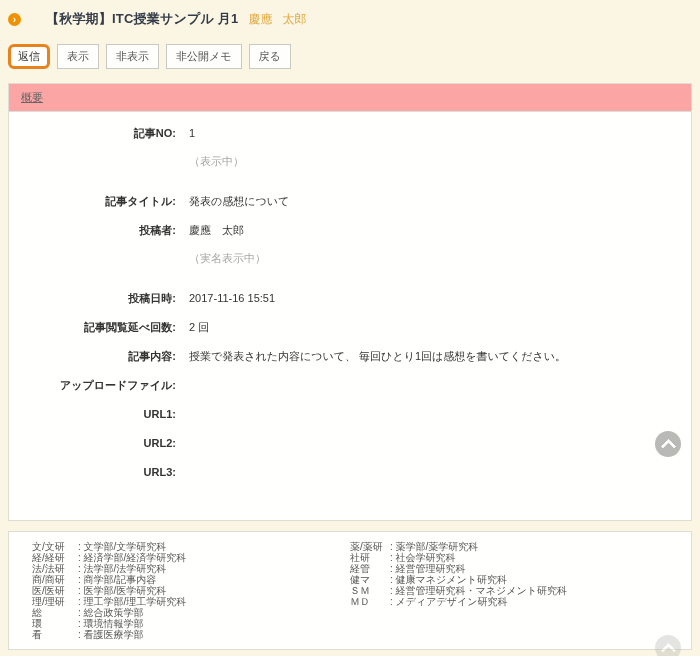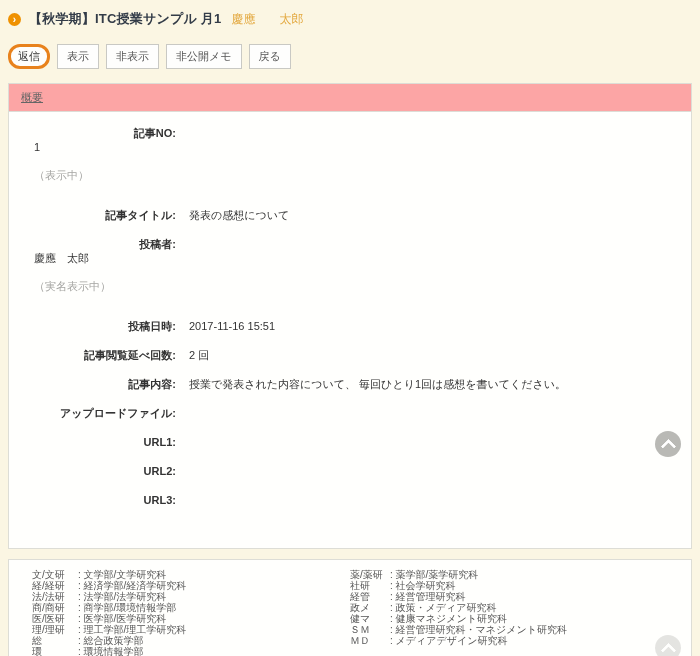--- a/index.html
+++ b/index.html
@@ -11,42 +11,42 @@
   }
   .page{position:relative;width:700px;height:656px;}
 
   
   .header{display:flex;align-items:center;padding:10px 8px 0 8px;}
   .bullet{
     width:13px;height:13px;border-radius:50%;background:#ef9100;
     color:#fff;font-size:10px;line-height:13px;text-align:center;
     font-weight:bold;flex-shrink:0;
   }
-  .title{font-size:13px;font-weight:bold;color:#333c48;margin-left:8px;letter-spacing:.2px;}
-  .header-links{display:flex;gap:24px;margin-left:10px;}
+  .title{font-size:13px;font-weight:bold;color:#333c48;margin-left:25px;letter-spacing:.2px;}
+  .header-links{display:flex;gap:10px;margin-left:10px;}
   .header-link{font-size:12px;color:#e3a83e;text-decoration:none;cursor:pointer;}
 
   
   .toolbar{display:flex;gap:7px;align-items:center;padding:0 8px;margin-top:16px;}
   .btn{
     background:#fefefd;border:1px solid #c9c9c4;border-radius:0;
     font-size:11px;color:#555;padding:6px 9px;cursor:pointer;
     font-family:inherit;line-height:1;
   }
-  .btn.primary{border:3px solid #e8821d;border-radius:12px;padding:4px 7px;color:#333;}
+  .btn.primary{border:3px solid #e8821d;border-radius:6px;padding:4px 7px;color:#333;}
 
   
   .panel{margin:14px 8px 0;background:#fffffd;border:1px solid #ddddd6;}
   .panel-header{
     background:#fca5a5;border-bottom:1px solid #ddddd6;
     padding:6px 12px;font-size:11px;color:#666;text-decoration:underline;
   }
   .panel-body{padding:14px 12px 26px;}
   .field-row{display:flex;margin-bottom:15px;}
-  .field-row.has-note{margin-bottom:26px;flex-direction:column;}
+  .field-row.has-note{margin-bottom:26px;}
   .field-label{
     width:155px;text-align:right;font-size:11px;font-weight:bold;
     color:#333;flex-shrink:0;line-height:14px;
   }
   .field-value-wrap{margin-left:13px;font-size:11px;color:#333;line-height:14px;}
   .field-note{color:#a5a5a2;margin-top:14px;font-size:11px;}
 
   
   .scroll-top{
     position:absolute;width:26px;height:26px;border-radius:50%;
@@ -152,32 +152,31 @@
       </div>
 
     </div>
   </div>
 
   <div class="legend">
     <div class="legend-col">
       <div class="legend-item"><span class="legend-abbr">文/文研</span><span>: 文学部/文学研究科</span></div>
       <div class="legend-item"><span class="legend-abbr">経/経研</span><span>: 経済学部/経済学研究科</span></div>
       <div class="legend-item"><span class="legend-abbr">法/法研</span><span>: 法学部/法学研究科</span></div>
-      <div class="legend-item"><span class="legend-abbr">商/商研</span><span>: 商学部/環境情報学部</span></div>
+      <div class="legend-item"><span class="legend-abbr">商/商研</span><span>: 商学部/記事内容</span></div>
       <div class="legend-item"><span class="legend-abbr">医/医研</span><span>: 医学部/医学研究科</span></div>
       <div class="legend-item"><span class="legend-abbr">理/理研</span><span>: 理工学部/理工学研究科</span></div>
       <div class="legend-item"><span class="legend-abbr">総</span><span>: 総合政策学部</span></div>
       <div class="legend-item"><span class="legend-abbr">環</span><span>: 環境情報学部</span></div>
       <div class="legend-item"><span class="legend-abbr">看</span><span>: 看護医療学部</span></div>
     </div>
     <div class="legend-col right">
       <div class="legend-item"><span class="legend-abbr">薬/薬研</span><span>: 薬学部/薬学研究科</span></div>
       <div class="legend-item"><span class="legend-abbr">社研</span><span>: 社会学研究科</span></div>
       <div class="legend-item"><span class="legend-abbr">経管</span><span>: 経営管理研究科</span></div>
-      <div class="legend-item"><span class="legend-abbr">政メ</span><span>: 政策・メディア研究科</span></div>
       <div class="legend-item"><span class="legend-abbr">健マ</span><span>: 健康マネジメント研究科</span></div>
       <div class="legend-item"><span class="legend-abbr">ＳＭ</span><span>: 経営管理研究科・マネジメント研究科</span></div>
       <div class="legend-item"><span class="legend-abbr">ＭＤ</span><span>: メディアデザイン研究科</span></div>
     </div>
   </div>
 
   <div class="toolbar bottom">
     <button class="btn primary">返信</button>
     <button class="btn">表示</button>
     <button class="btn">非表示</button>

